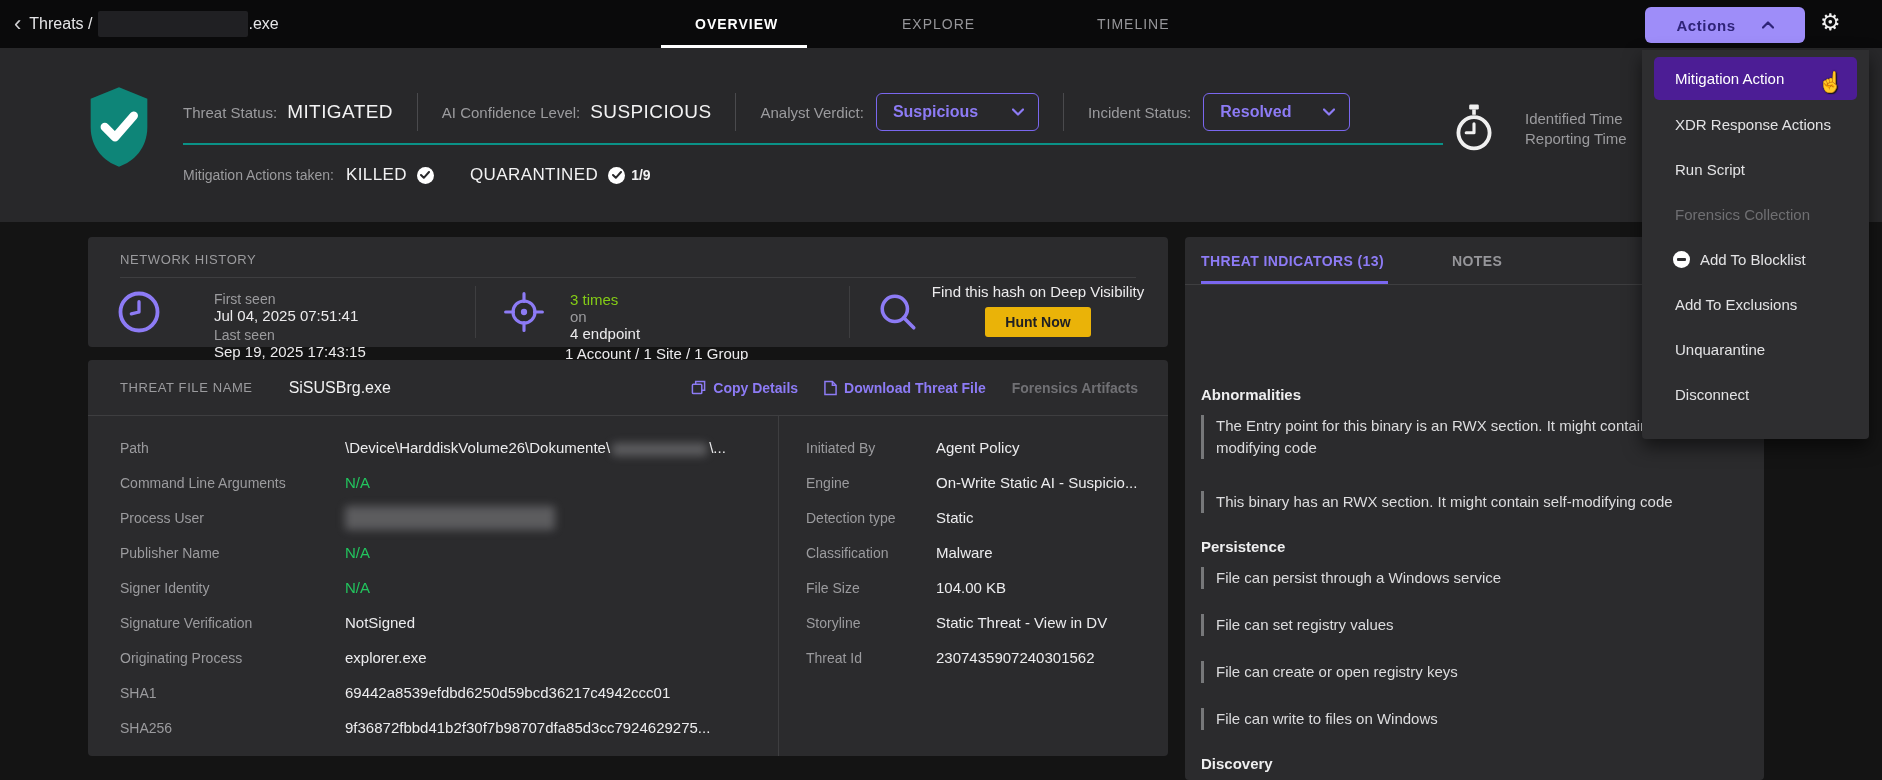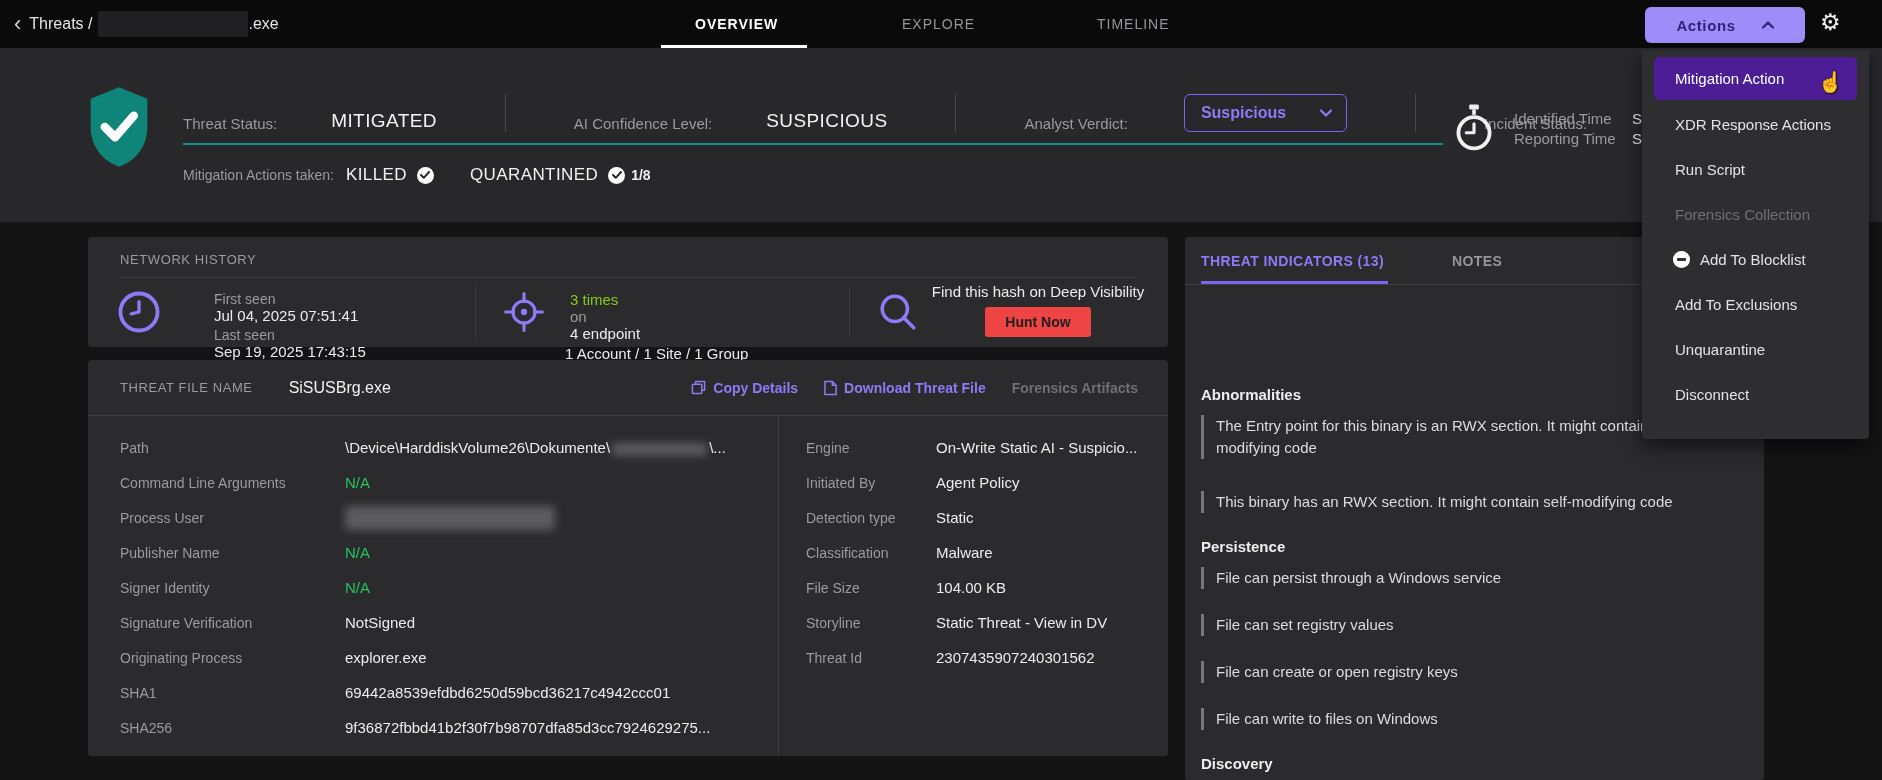--- a/index.html
+++ b/index.html
@@ -16,30 +16,30 @@
   .tab.active { color:#ffffff; font-weight:bold; }
   .tab-underline { position:absolute; left:661px; bottom:0; width:146px; height:3px; background:#ffffff; }
   .actions-btn { position:absolute; left:1645px; top:7px; width:160px; height:36px; background:#9e8df9; border:none;
     border-radius:6px; display:flex; align-items:center; justify-content:center; gap:26px; cursor:pointer; }
   .actions-btn .alabel { color:#2f2478; font-size:15px; font-weight:bold; letter-spacing:.6px; }
   .gear { position:absolute; left:1820px; top:11px; font-size:23px; color:#f0f0f0; cursor:pointer; line-height:1; }
 
   
   .band { position:absolute; left:0; top:48px; width:1882px; height:174px; background:#28282a; }
   .shield { position:absolute; left:85px; top:35px; }
-  .srow1 { position:absolute; left:183px; top:44px; height:40px; display:flex; align-items:flex-end;gap:44px; }
+  .srow1 { position:absolute; left:183px; top:44px; height:40px; display:flex; align-items:center; }
   .lbl { color:#9b9b9e; font-size:15px; }
   .big { color:#f2f2f3; font-size:19px; letter-spacing:.4px; margin-left:10px; }
   .vsep { width:1px; height:38px; background:#4a4a4d; margin:0 24px; }
   .dd { display:inline-flex; align-items:center; justify-content:space-between; border:1px solid #7a67ef; border-radius:6px;
     height:38px; padding:0 14px 0 16px; color:#8d7bf5; font-size:16px; font-weight:bold; margin-left:12px; cursor:pointer; background:transparent; }
   .dd.w1 { width:163px; } .dd.w2 { width:147px; }
   .tealline { position:absolute; left:183px; top:95px; width:1260px; height:2px; background:#0a9287; }
   .timeblk { position:absolute; left:1452px; top:56px; display:flex; align-items:center; }
-  .timetxt { margin-left:18px; font-size:15px; }
+  .timetxt { margin-left:29px; font-size:15px; }
   .timetxt .trow { display:flex; margin:3px 0; }
   .timetxt .tl { color:#9b9b9e; width:112px; }
   .timetxt .tv { color:#e8e8ea; margin-left:6px; }
   .mitrow { position:absolute; left:183px; top:112px; height:30px; display:flex; align-items:center; }
   .mit-big { color:#f2f2f3; font-size:17px; letter-spacing:.4px; }
   .chk { display:inline-flex; width:17px; height:17px; border-radius:50%; background:#ffffff; align-items:center; justify-content:center; margin:0 10px; }
   .count { color:#f2f2f3; font-size:14px; font-weight:bold; }
 
   
   .card { position:absolute; background:#2b2b2d; border-radius:4px; }
@@ -47,21 +47,21 @@
   .net-title { position:absolute; left:32px; top:15px; font-size:13px; letter-spacing:.6px; color:#9b9b9e; }
   .net-div { position:absolute; left:32px; top:40px; width:1016px; height:1px; background:#3e3e40; }
   .net-content { position:absolute; left:0; top:41px; width:1080px; height:69px; }
   .nsec-div { position:absolute; top:8px; width:1px; height:52px; background:#3e3e40; }
   .icon-purple { color:#8d7bf5; }
   .nrow { display:flex; font-size:15px; margin:3px 0; align-items:baseline;flex-direction:column; }
   .nlbl { color:#9b9b9e; width:86px; font-size:14px; }
   .nval { color:#ecebed; }
   .plink { color:#84cc16; cursor:pointer; }
   .gword { color:#9b9b9e; margin:0 5px; }
-  .hunt-btn { background:#ef4444; color:#202023; font-size:14px; font-weight:bold; border:none; border-radius:3px;
+  .hunt-btn { background:#eab308; color:#202023; font-size:14px; font-weight:bold; border:none; border-radius:3px;
     padding:7px 20px; margin-top:7px; cursor:pointer; }
 
   .det-card { left:88px; top:360px; width:1080px; height:396px; overflow:hidden; }
   .det-head { position:absolute; left:0; top:0; width:1080px; height:55px; display:flex; align-items:center; }
   .det-head .fname-lbl { margin-left:32px; font-size:13px; letter-spacing:.6px; color:#9b9b9e; }
   .det-head .fname { margin-left:36px; font-size:16px; color:#f0f0f1; }
   .det-links { position:absolute; right:30px; top:0; height:55px; display:flex; align-items:center; gap:26px; }
   .link { display:flex; align-items:center; gap:7px; color:#8d7bf5; font-size:14px; font-weight:bold; cursor:pointer; }
   .link.off { color:#707074; cursor:default; }
   .det-hdiv { position:absolute; left:0; top:55px; width:1080px; height:1px; background:#3e3e40; }
@@ -187,21 +187,21 @@
       <svg width="10" height="8" viewBox="0 0 10 8">
           <polyline points="1,4 3.8,6.8 9,1" fill="none" stroke="#28282a" stroke-width="2" stroke-linecap="round" stroke-linejoin="round"></polyline>
         </svg>
     </span>
     <span class="mit-big" style="margin-left:26px;">QUARANTINED</span>
     <span class="chk" style="margin-right:6px;">
       <svg width="10" height="8" viewBox="0 0 10 8">
           <polyline points="1,4 3.8,6.8 9,1" fill="none" stroke="#28282a" stroke-width="2" stroke-linecap="round" stroke-linejoin="round"></polyline>
         </svg>
     </span>
-    <span class="count">1/8</span>
+    <span class="count">1/9</span>
   </div>
 </div>
 
 <div class="card net-card">
   <div class="net-title">NETWORK HISTORY</div>
   <div class="net-div"></div>
   <div class="net-content">
     <svg class="abs icon-purple" style="left:28px; top:11px;" width="46" height="46" viewBox="0 0 36 36">
       <circle cx="18" cy="18" r="14.5" fill="none" stroke="currentColor" stroke-width="3"></circle>
       <path d="M18 18 L18 10 M18 18 L12 19.5" stroke="currentColor" stroke-width="2.6" stroke-linecap="round"></path>
@@ -304,26 +304,26 @@
         <span class="dlabel">SHA1</span>
         <span class="dval">69442a8539efdbd6250d59bcd36217c4942ccc01</span>
       </div>
       <div class="drow">
         <span class="dlabel">SHA256</span>
         <span class="dval">9f36872fbbd41b2f30f7b98707dfa85d3cc7924629275...</span>
       </div>
     </div>
     <div class="col-r">
       <div class="drow">
+        <span class="dlabel">Initiated By</span>
+        <span class="dval">Agent Policy</span>
+      </div>
+      <div class="drow">
         <span class="dlabel">Engine</span>
         <span class="dval">On-Write Static AI - Suspicio...</span>
-      </div>
-      <div class="drow">
-        <span class="dlabel">Initiated By</span>
-        <span class="dval">Agent Policy</span>
       </div>
       <div class="drow">
         <span class="dlabel">Detection type</span>
         <span class="dval">Static</span>
       </div>
       <div class="drow">
         <span class="dlabel">Classification</span>
         <span class="dval">Malware</span>
       </div>
       <div class="drow">

